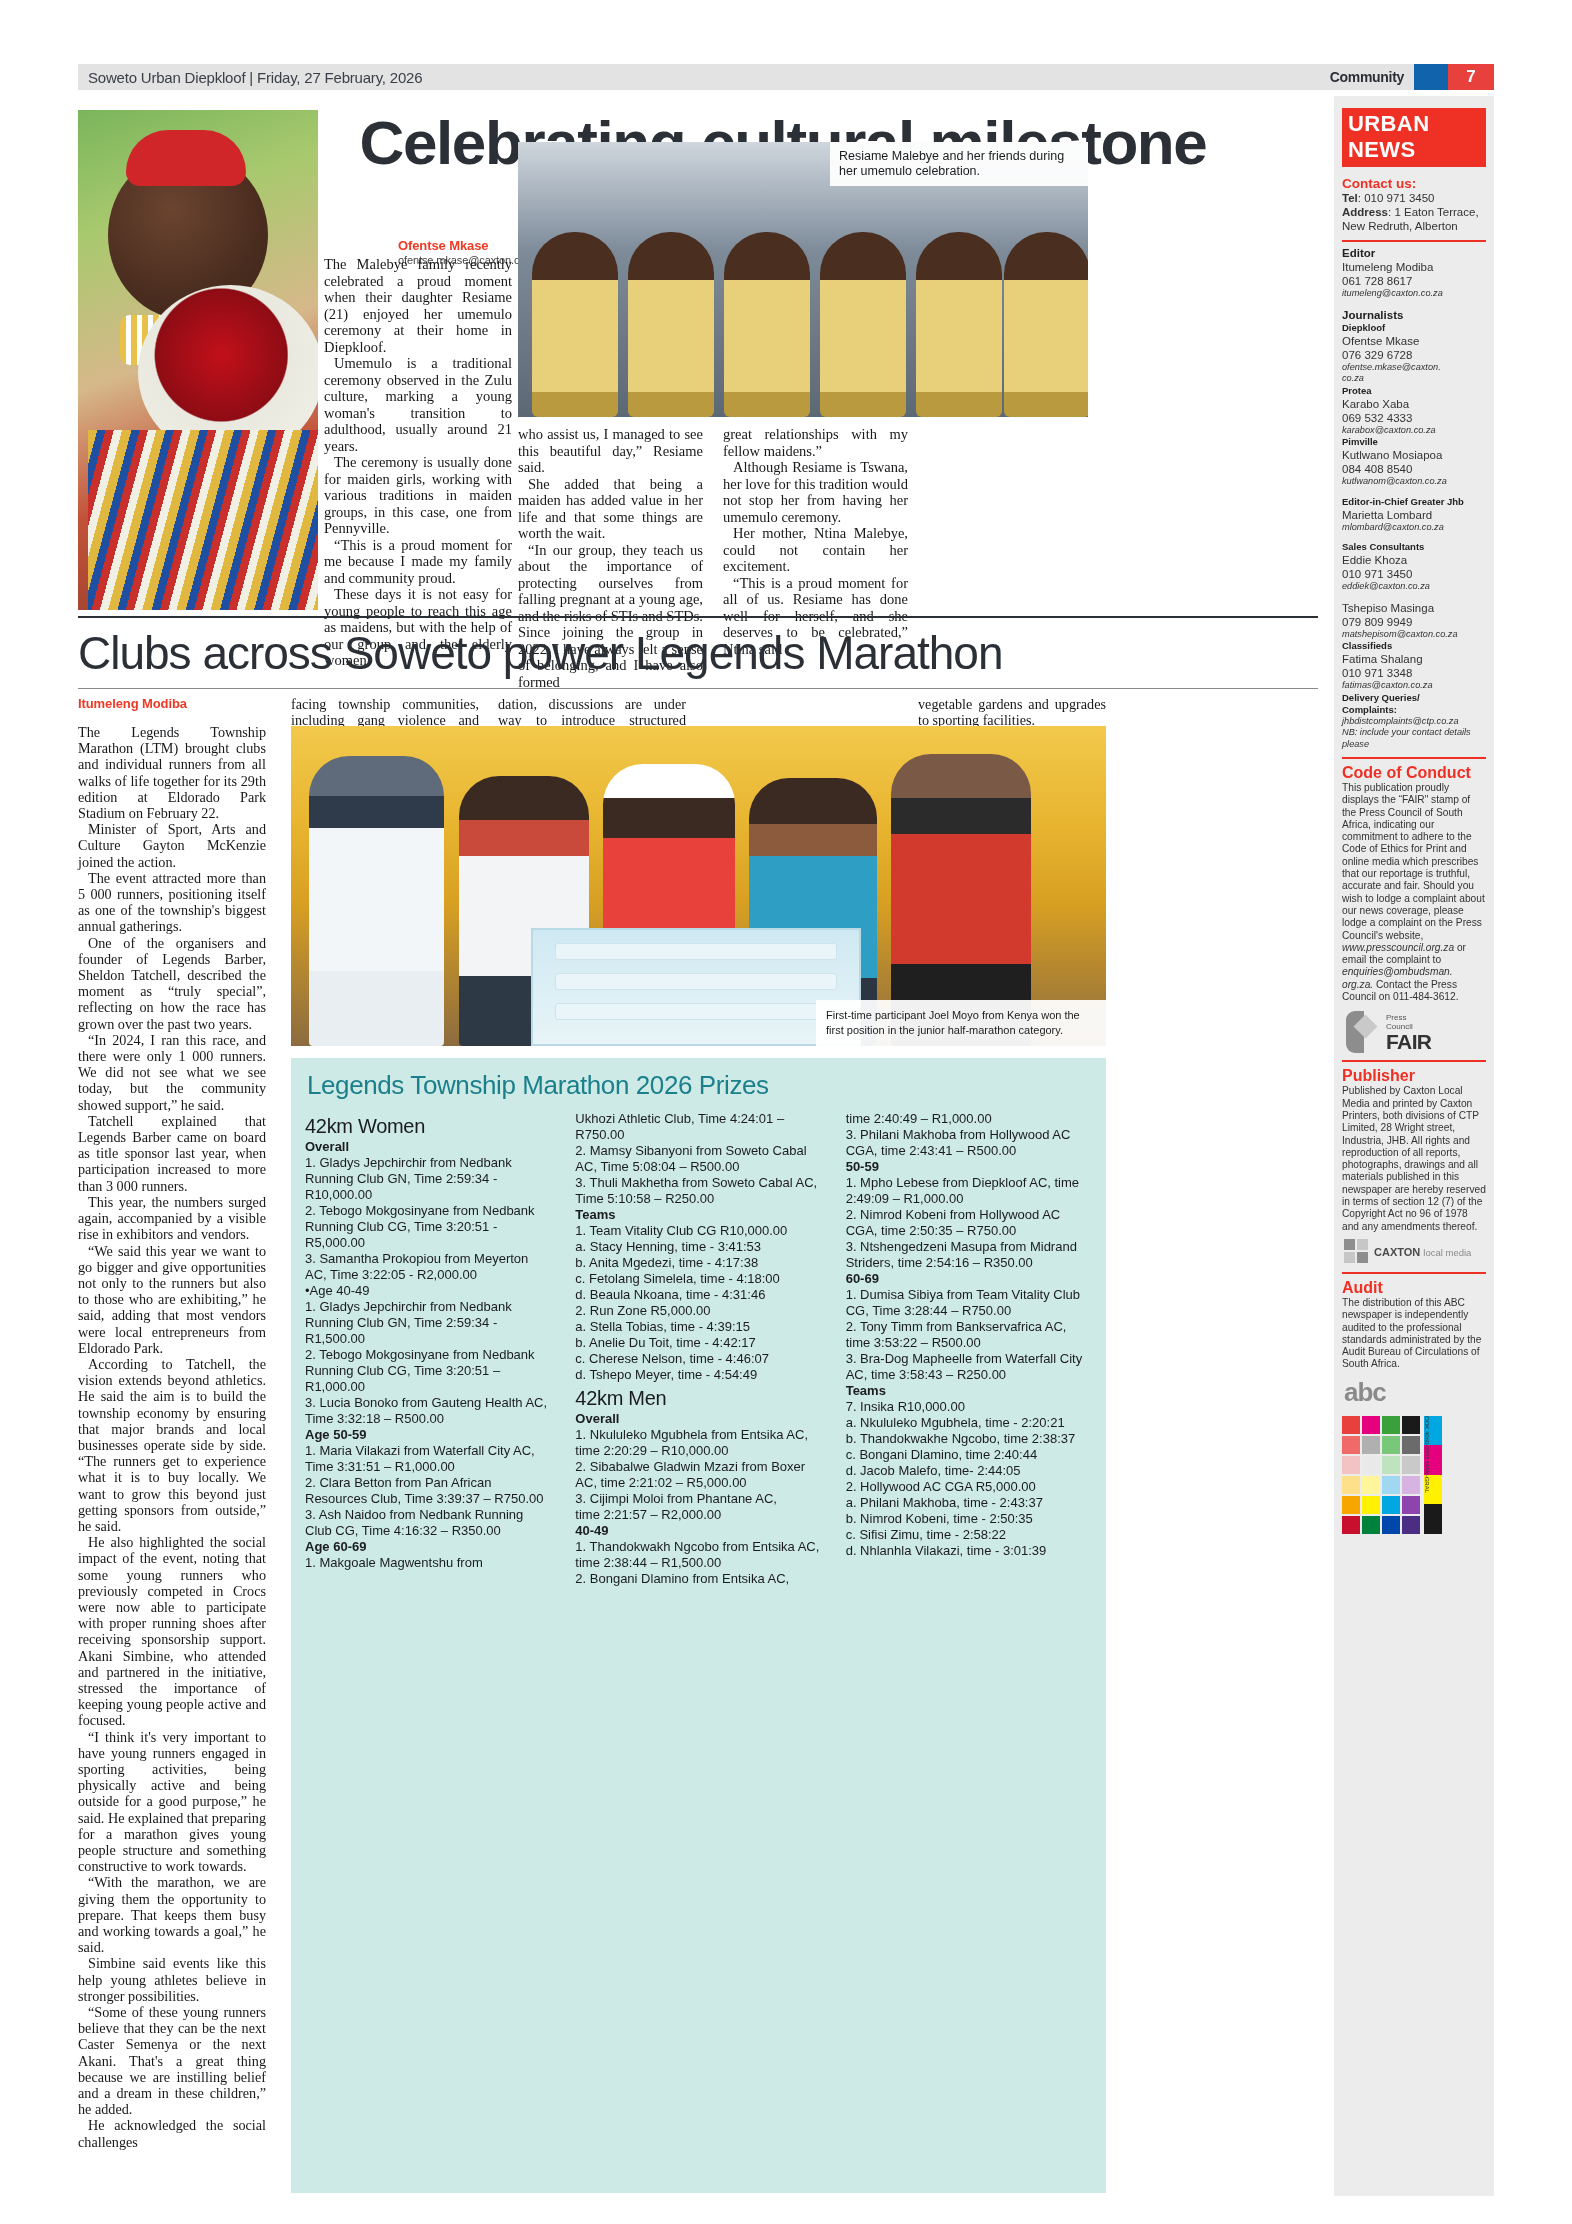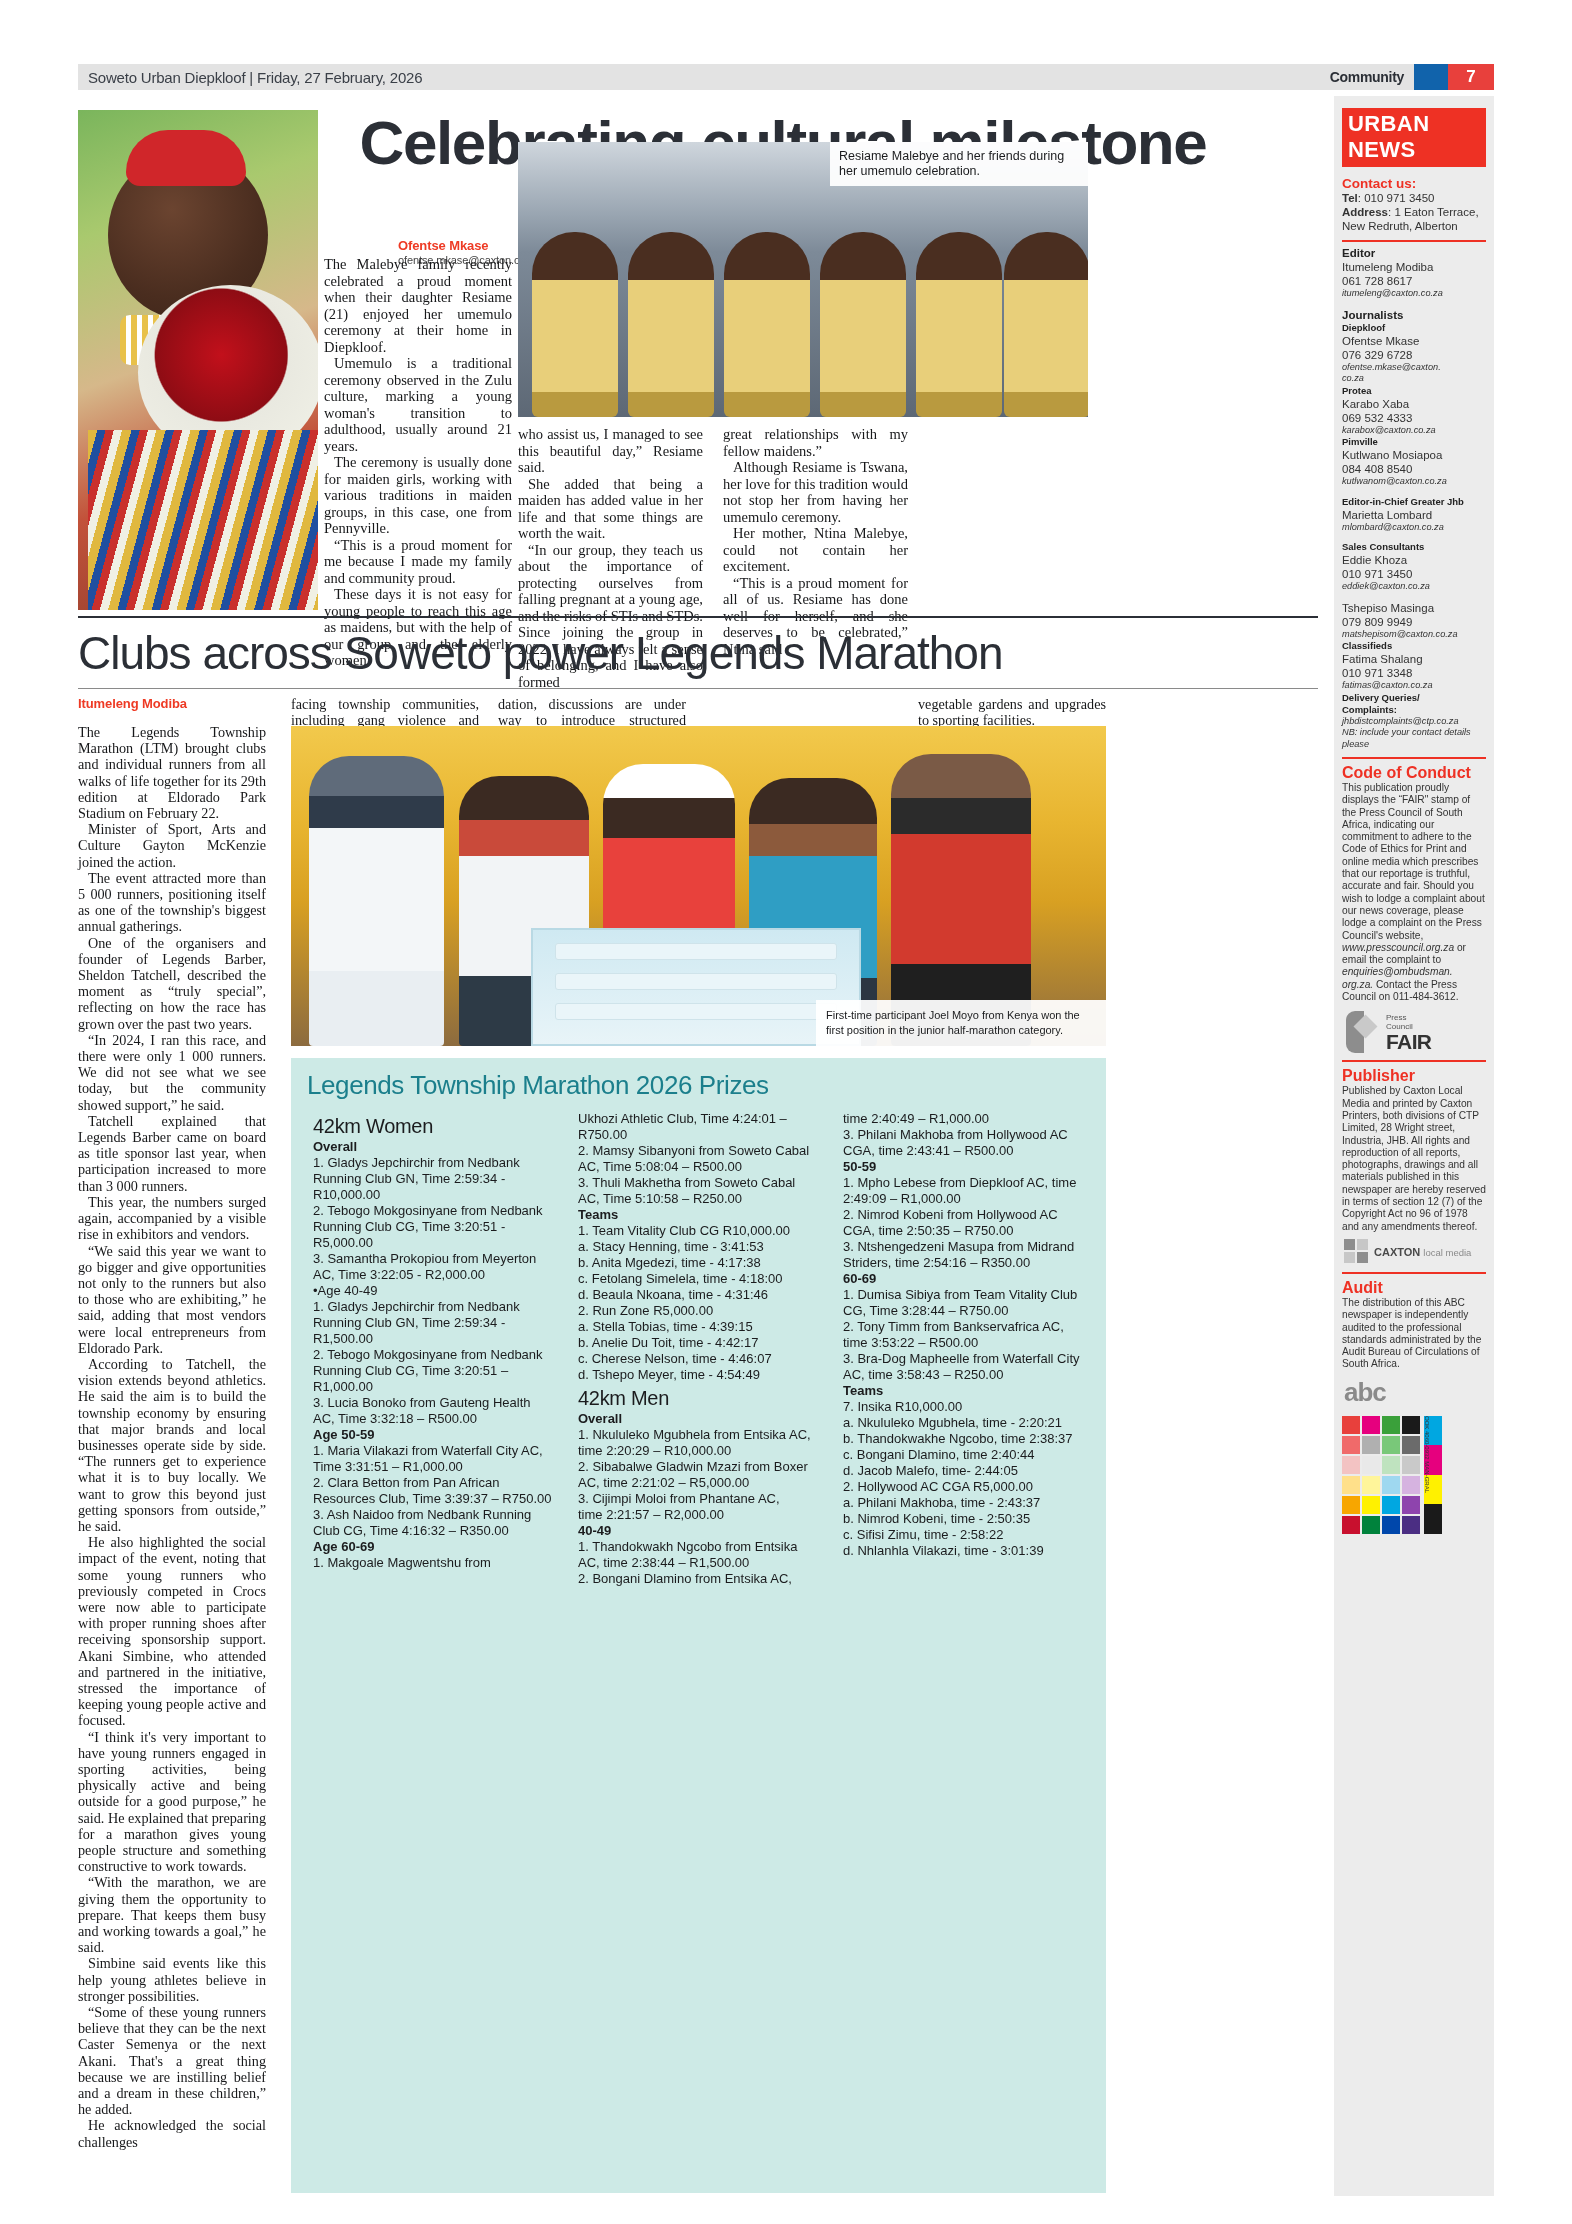--- a/index.html
+++ b/index.html
@@ -167,21 +167,21 @@
   
   .prizes {
     position:absolute; left:213px; top:962px; width:815px; height:1135px;
     background:#cdeae6;
   }
   .prizes-title {
     font-family:"Liberation Sans Narrow","Liberation Sans",sans-serif;
     font-size:26px; color:#1b7f8c; letter-spacing:-0.4px;
     padding:12px 0 10px 16px; font-weight:normal;
   }
-  .prizes-cols { display:flex; padding:0 22px; gap:24px; }
+  .prizes-cols { display:flex; padding:0 14px; gap:24px; }
   .prizes-col { width:352px; }
   .pz-h {
     font-family:"Liberation Sans Narrow","Liberation Sans",sans-serif;
     font-size:20px; color:#1b1c1e; margin:4px 0 1px 0; letter-spacing:-0.3px;
   }
   .pz-b { font-size:13px; font-weight:bold; color:#1b1c1e; line-height:16px; }
   .pz-l { font-size:13px; color:#1b1c1e; line-height:16px; }
 
   
   .side-pad { padding:0 8px; }

